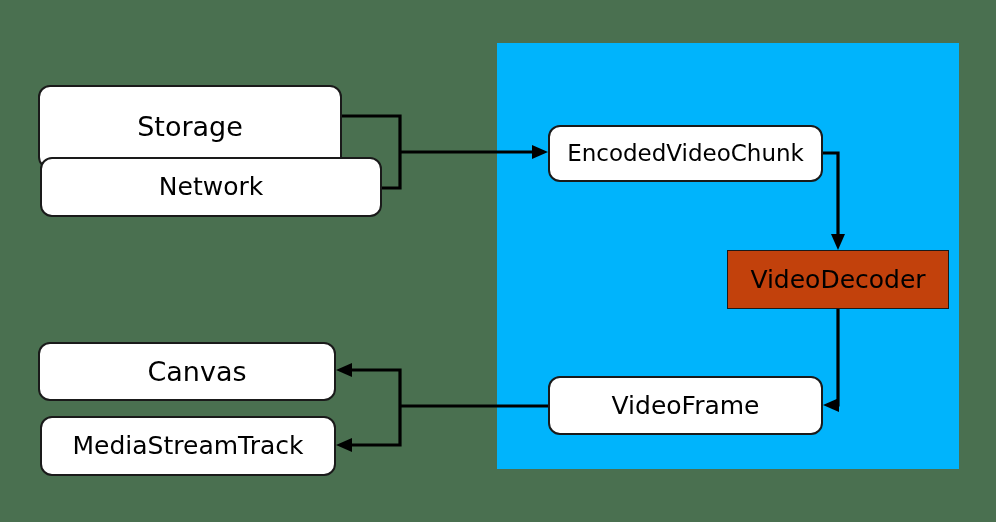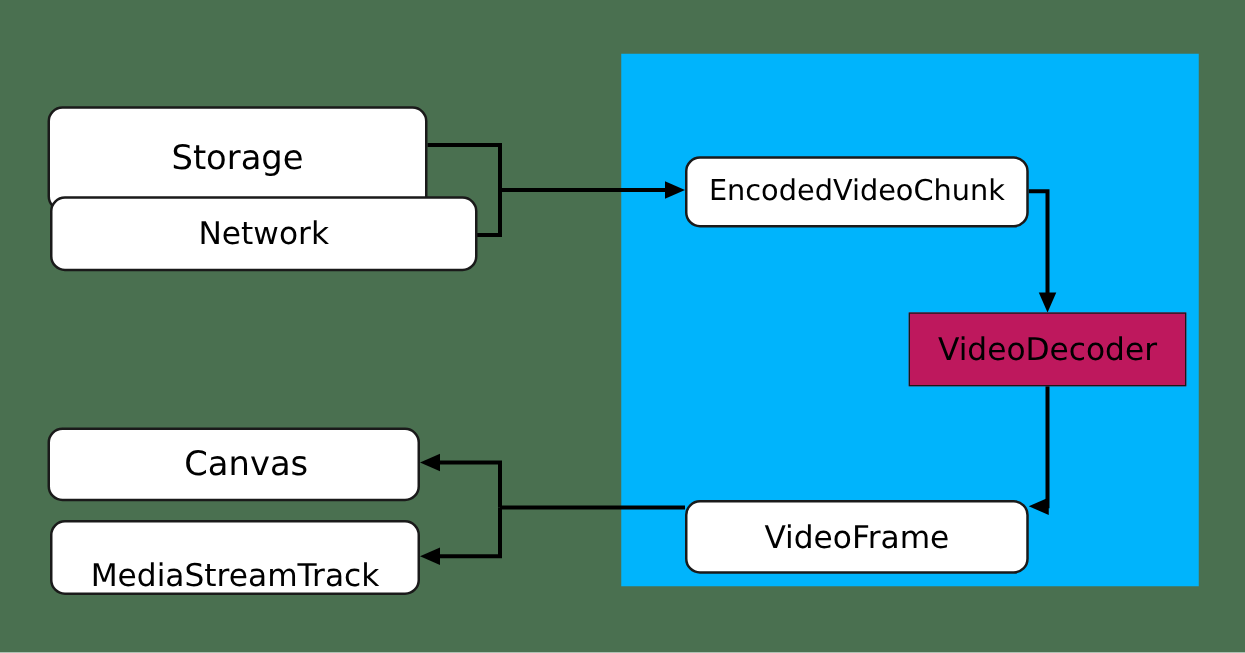--- a/index.html
+++ b/index.html
@@ -43,25 +43,25 @@
   }
   .node.sharp {
     border-radius: 0;
     border-width: 1.5px;
   }
 
   
   #node-storage          { left: 38px;  top: 85px;  width: 304px; height: 84px;  font-size: 27px; }
   #node-network          { left: 40px;  top: 157px; width: 342px; height: 60px;  font-size: 25px; }
   #node-canvas           { left: 38px;  top: 342px; width: 298px; height: 59px;  font-size: 27px; padding-left: 20px; }
-  #node-mediastreamtrack { left: 40px;  top: 416px; width: 296px; height: 60px;  font-size: 25px; align-items: flex-end; }
+  #node-mediastreamtrack { left: 40px;  top: 416px; width: 296px; height: 60px;  font-size: 25px; }
   #node-encodedvideochunk{ left: 548px; top: 125px; width: 275px; height: 57px;  font-size: 23px; }
   #node-videodecoder     { left: 727px; top: 250px; width: 222px; height: 59px;  font-size: 25px;
-                           background: #be185d; }
-  #node-videoframe       { left: 548px; top: 376px; width: 275px; height: 59px;  font-size: 25px; margin-top: 24px; }
+                           background: #c2410c; }
+  #node-videoframe       { left: 548px; top: 376px; width: 275px; height: 59px;  font-size: 25px; }
 
   
   #connectors {
     position: absolute;
     left: 0; top: 0;
     width: 996px;
     height: 522px;
     pointer-events: none;
   }
   #connectors path, #connectors line {

